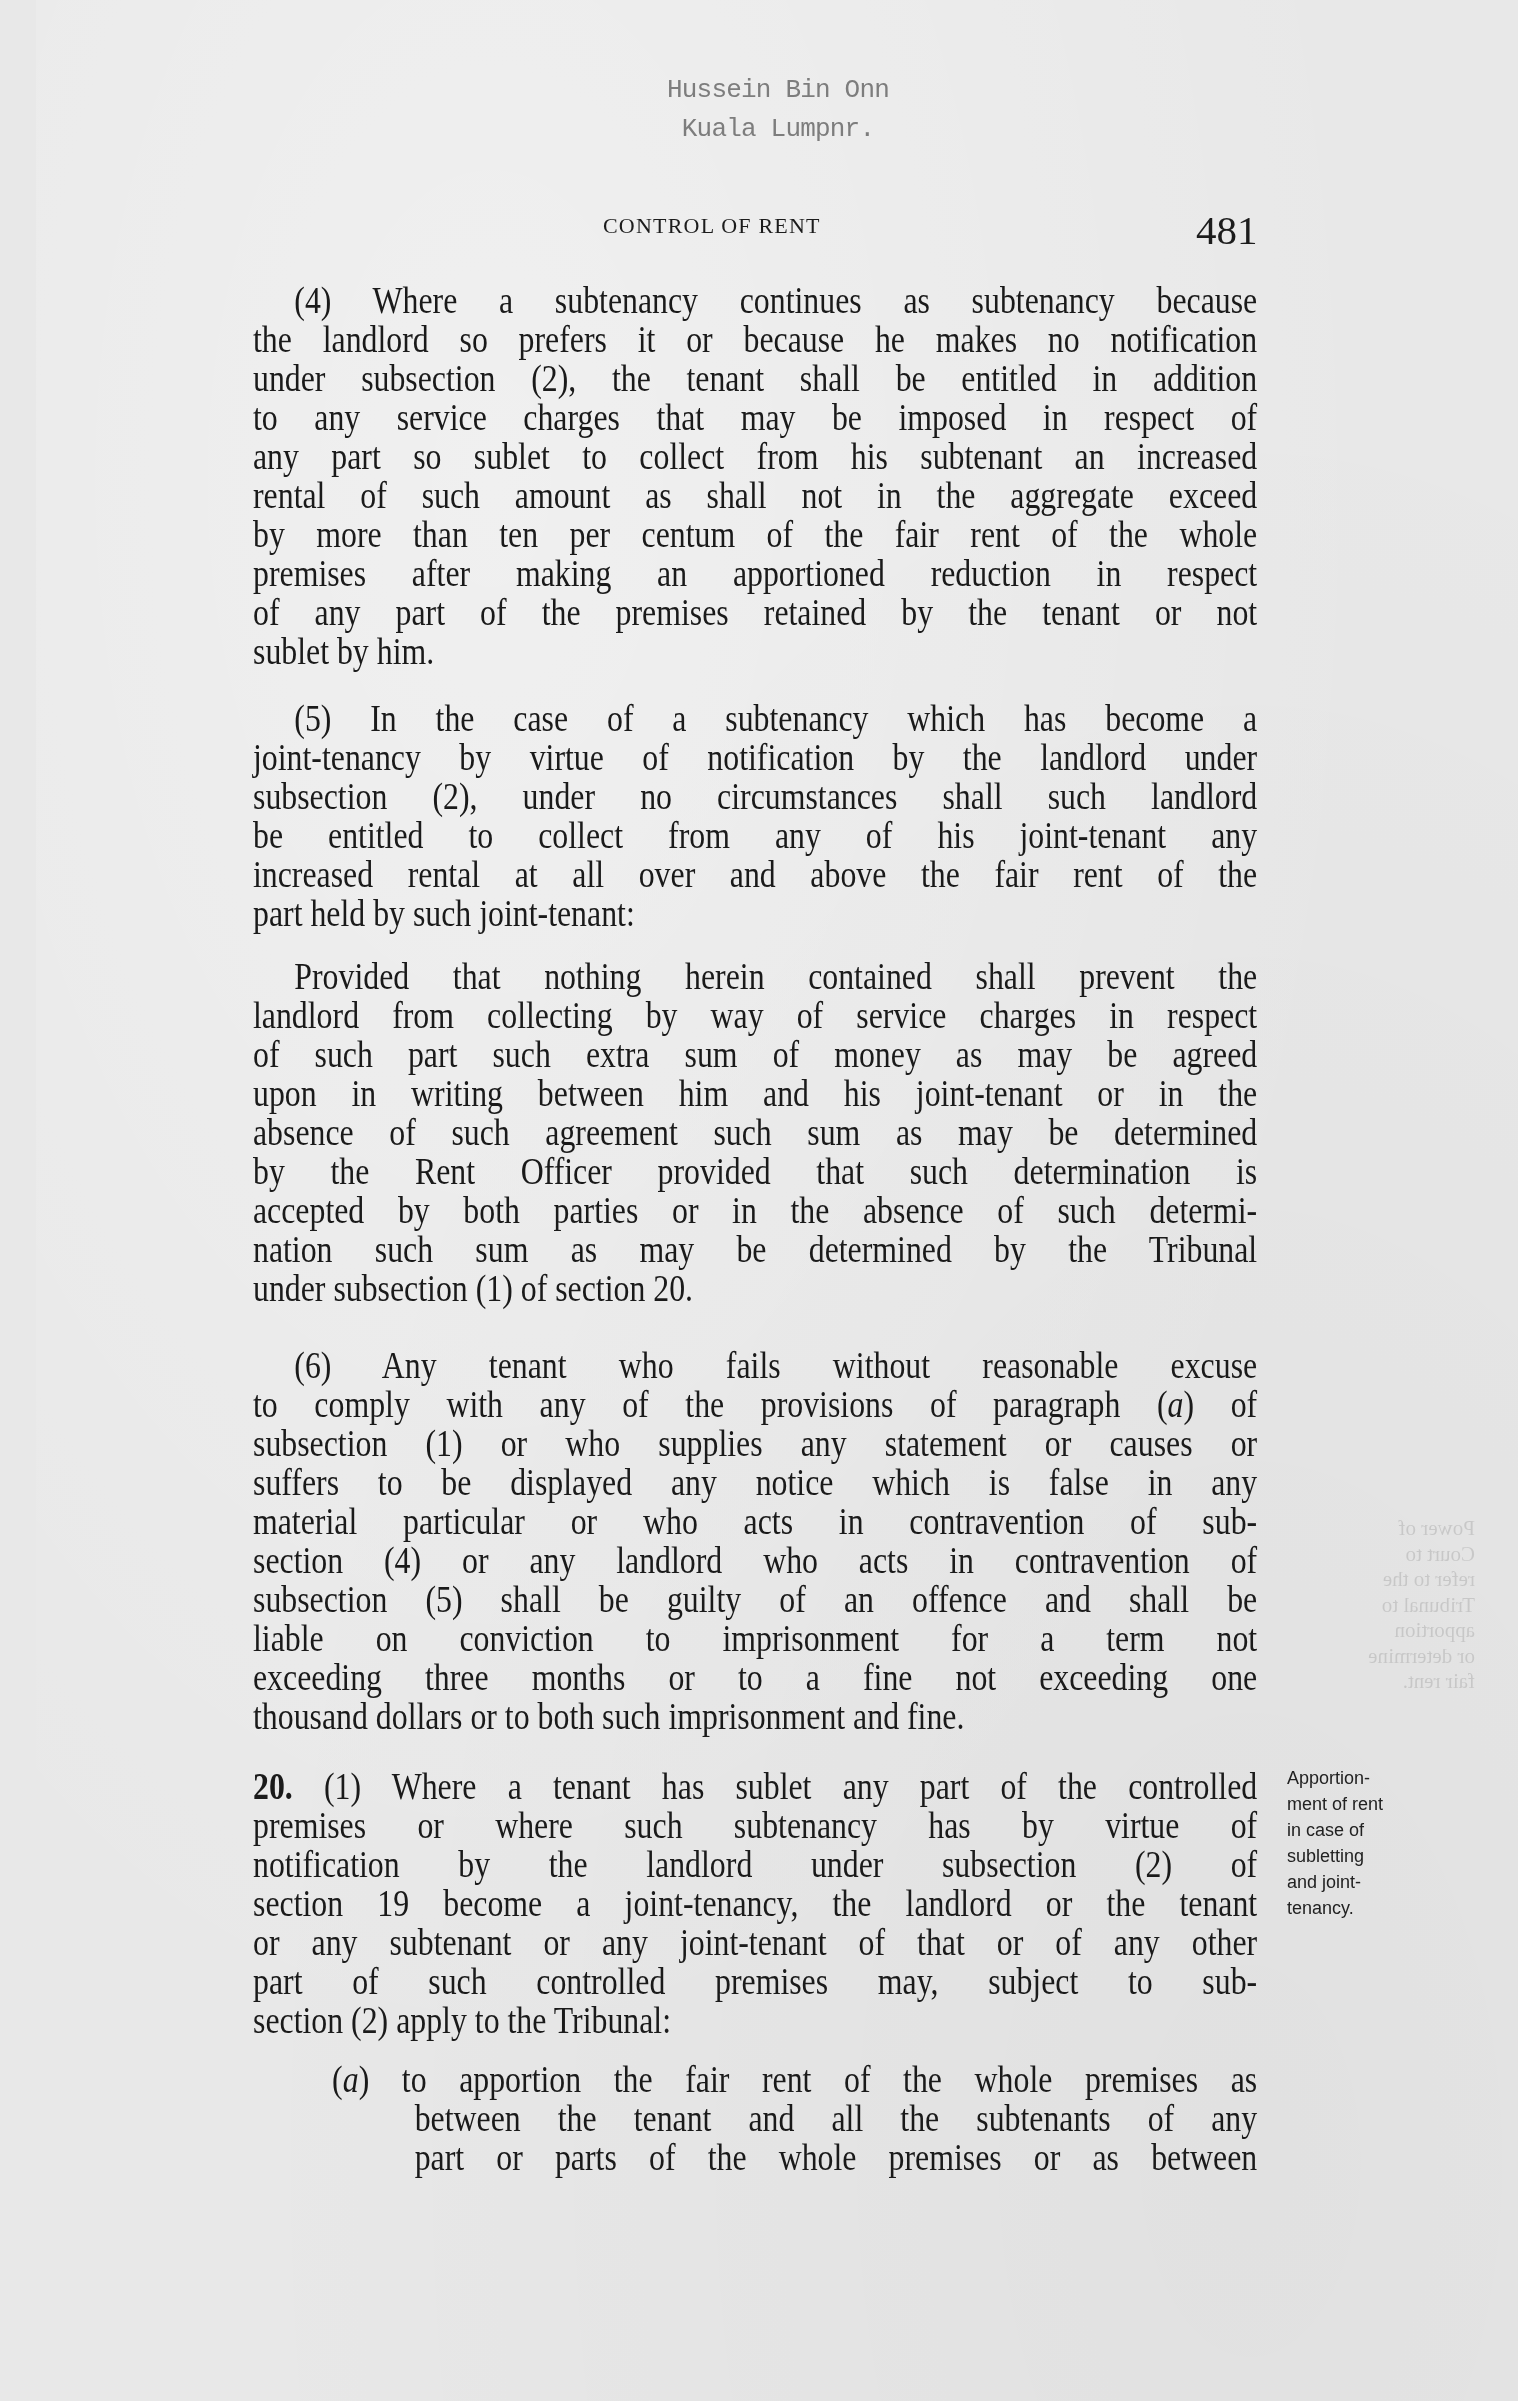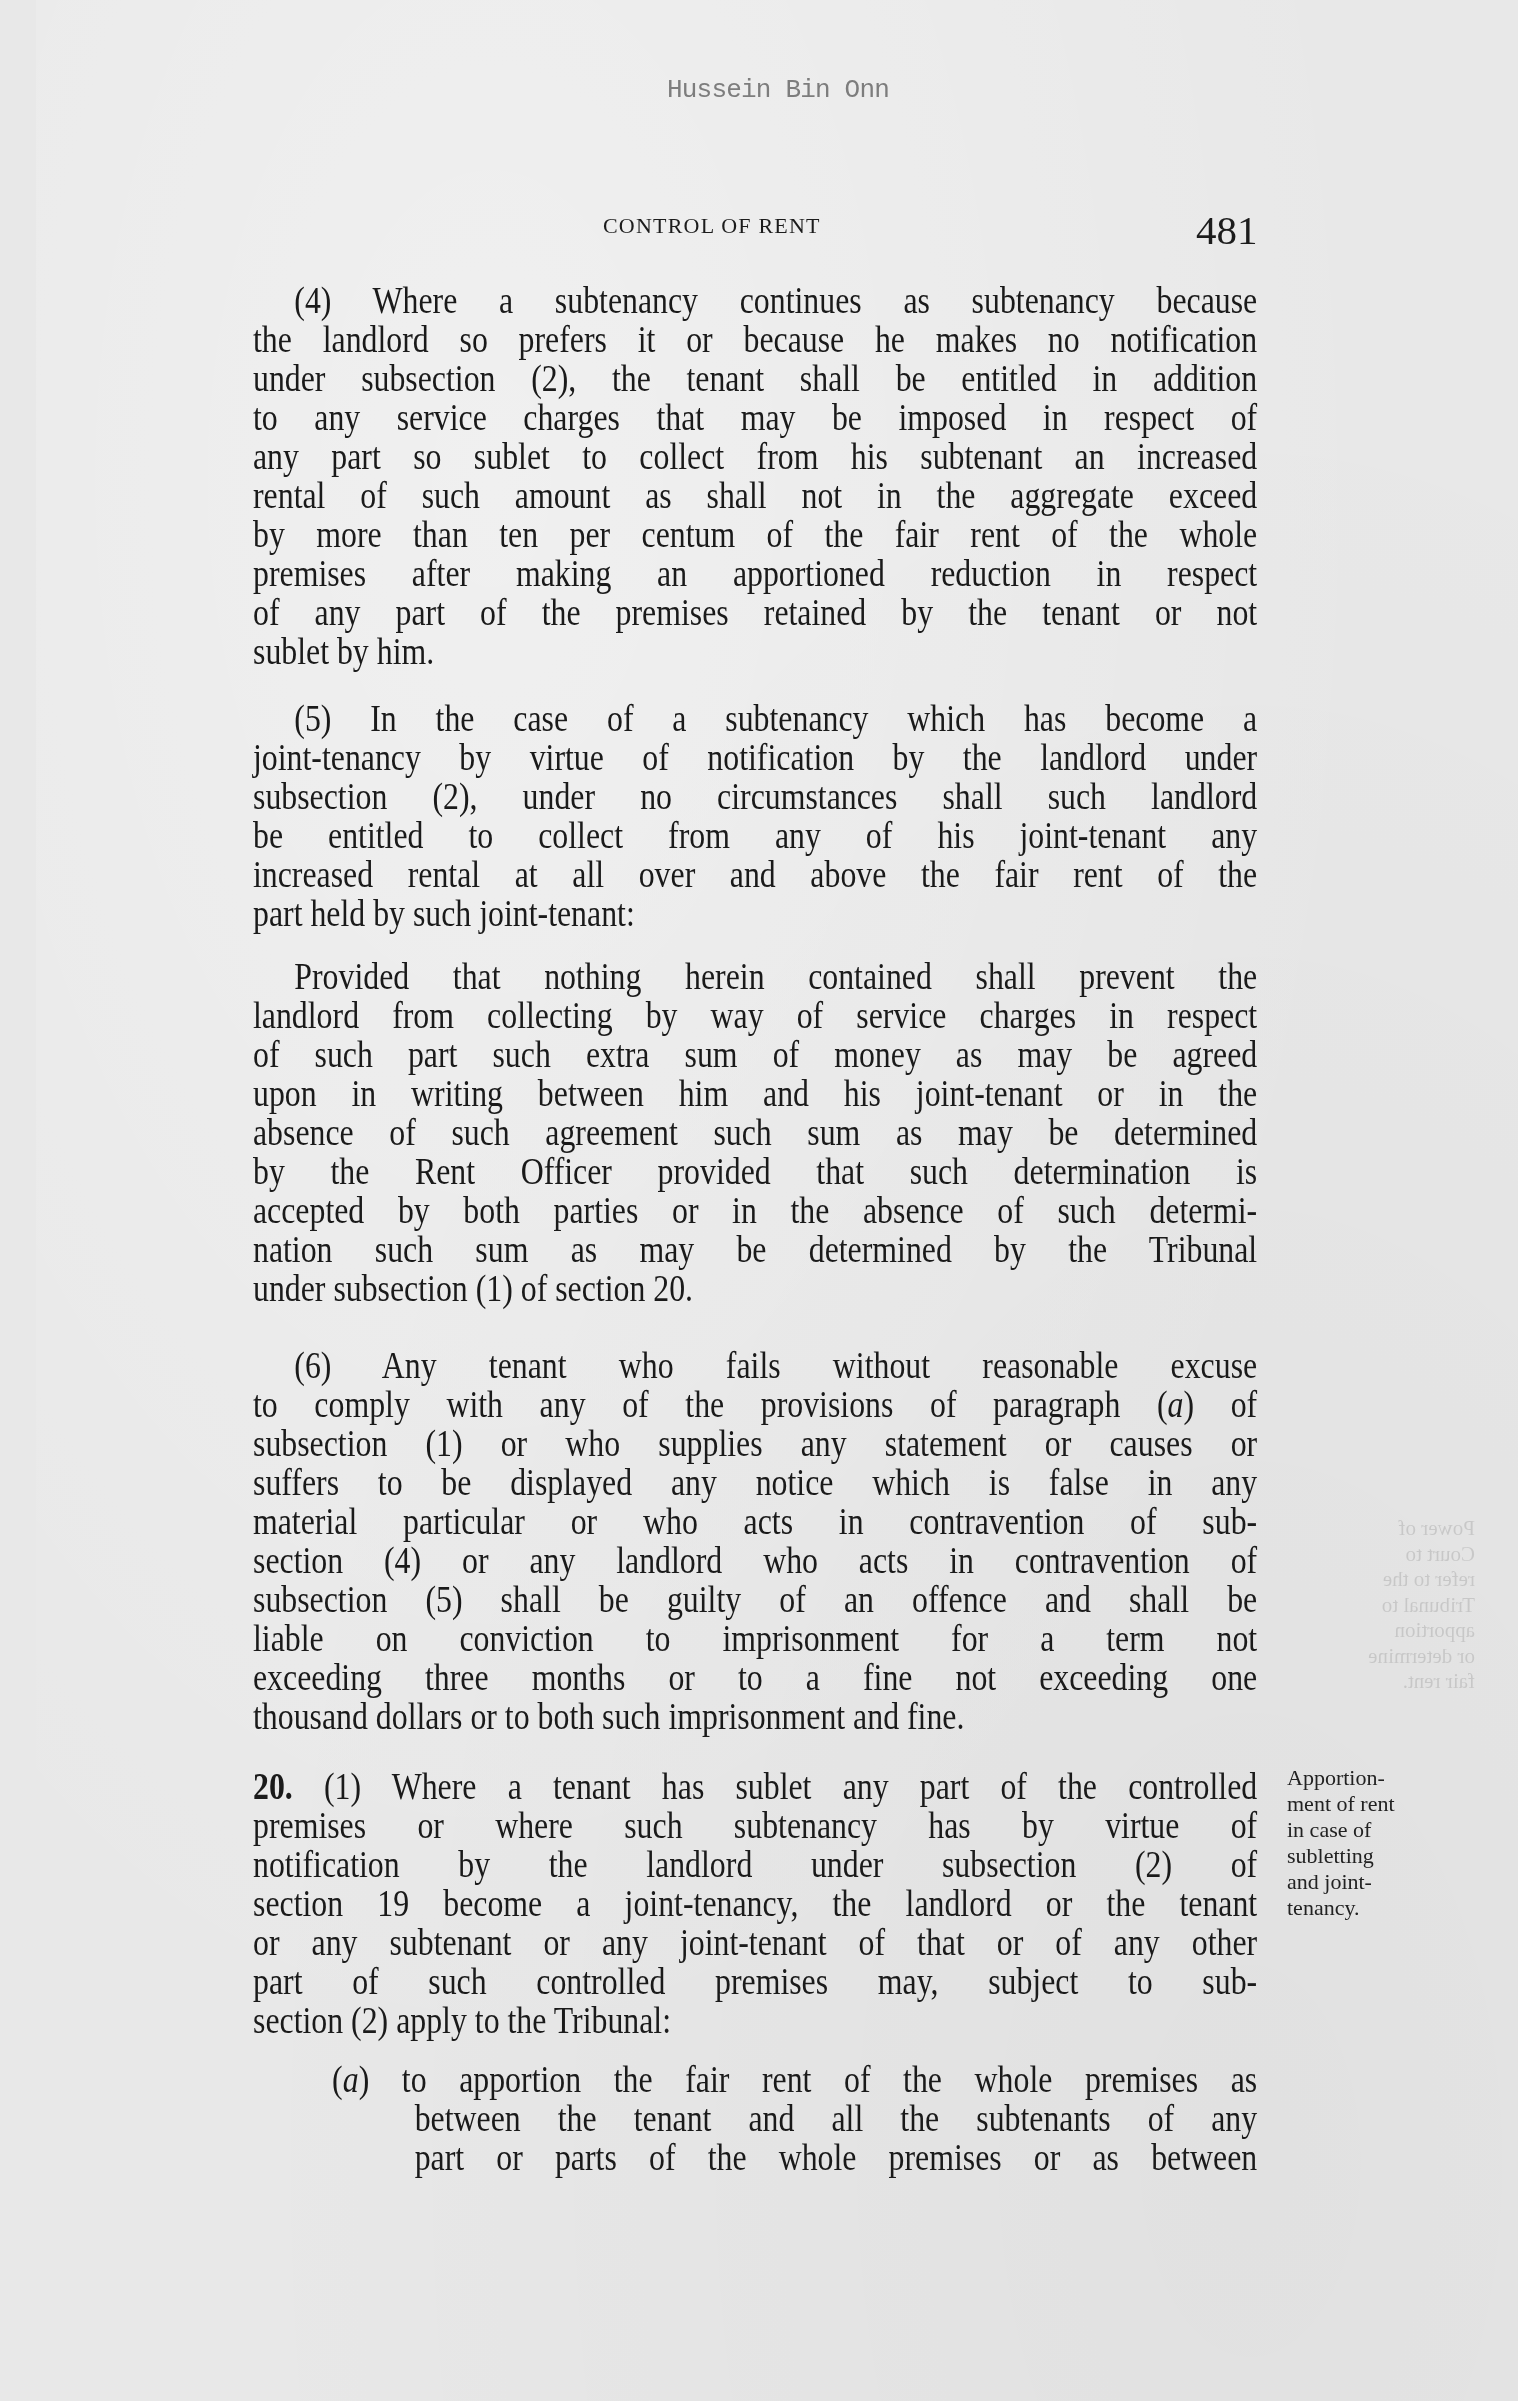--- a/index.html
+++ b/index.html
@@ -44,39 +44,40 @@
     width: 116.3%;
   }
   .line.last { text-align-last: left; }
   .line.indent { padding-left: 48px; box-sizing: border-box; }
   .line.hang { padding-left: 188px; box-sizing: border-box; }
   .sec-num { font-weight: bold; }
   .ital { font-style: italic; }
   
   .margin-note {
     position: absolute; left: 1251px; top: 1765px; width: 170px;
-    font-family: Liberation Serif, serif;
-    font-size: 22px; line-height: 26px; color: #222;
+    font-family: Liberation Sans, sans-serif;
+    font-size: 18px; line-height: 26px; color: #222;
   }
   .margin-note div { white-space: nowrap; }
   
   .bleed {
     position: absolute; left: 1253px; top: 1516px; width: 186px;
     font-family: "Liberation Serif", serif; font-size: 21px; line-height: 25.5px;
     color: rgba(0,0,0,0.12); transform: scaleX(-1); text-align: left;
   }
   .bleed div { white-space: nowrap; }
 </style>
 </head>
 <body>
 
 <div class="page">
 
   <div class="stamp">
     <div>Hussein Bin Onn</div>
+    <div>Kuala Lumpnr.</div>
   </div>
 
   <div class="running-head">CONTROL OF RENT</div>
   <div class="page-number">481</div>
 
   <div class="para" style="top:281px;">
     <span class="line indent">(4) Where a subtenancy continues as subtenancy because</span>
     <span class="line">the landlord so prefers it or because he makes no notification</span>
     <span class="line">under subsection (2), the tenant shall be entitled in addition</span>
     <span class="line">to any service charges that may be imposed in respect of</span>

